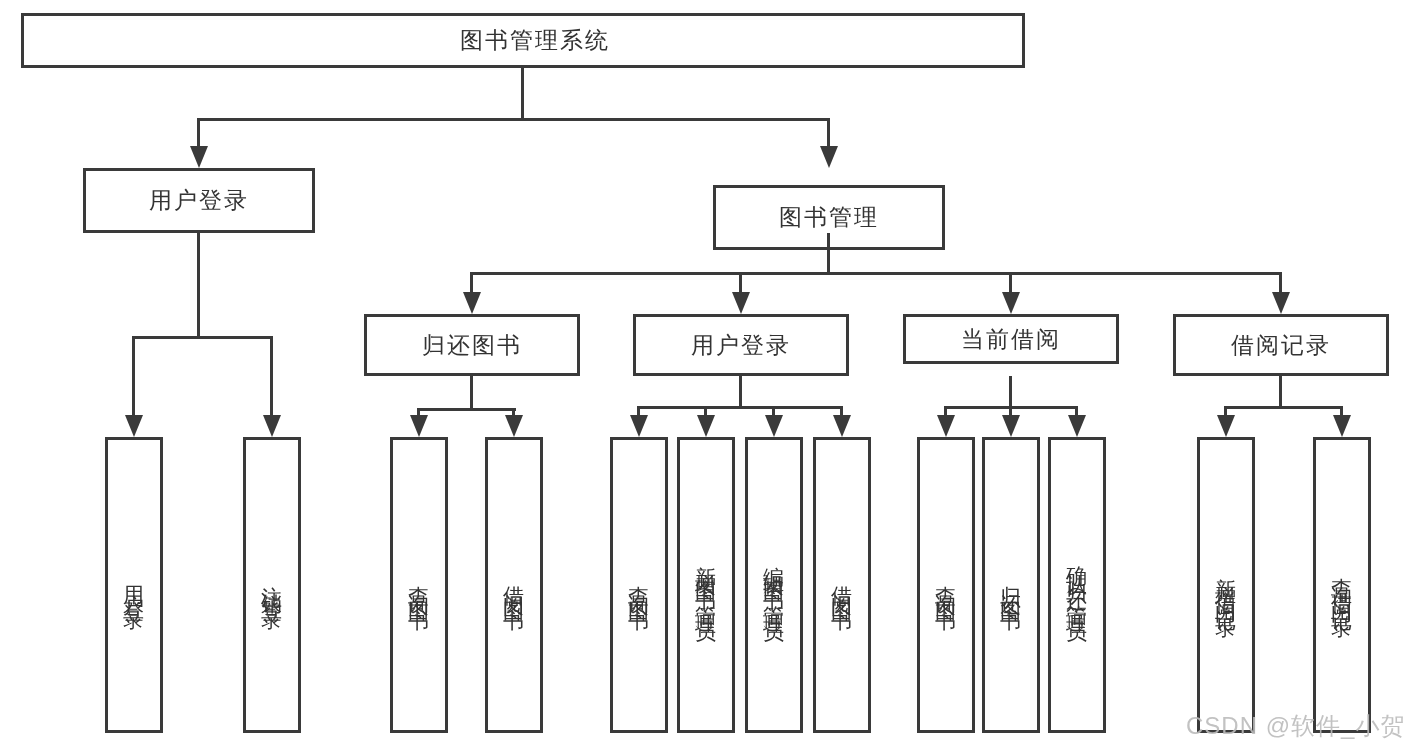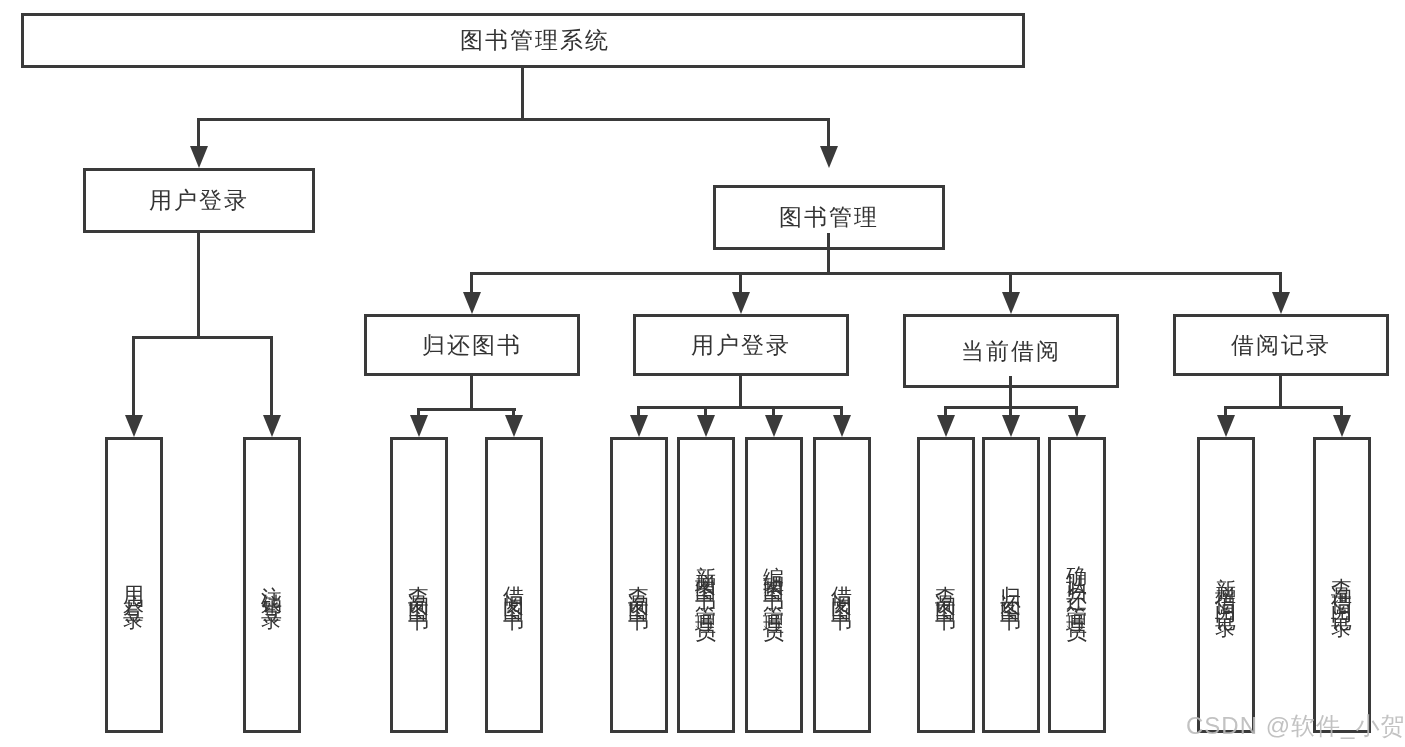--- a/index.html
+++ b/index.html
@@ -43,21 +43,21 @@
   </div>
 
   <div class="bx" style="left:364px;top:314px;width:216px;height:62px;">
     <span class="lbl">归还图书</span>
   </div>
 
   <div class="bx" style="left:633px;top:314px;width:216px;height:62px;">
     <span class="lbl">用户登录</span>
   </div>
 
-  <div class="bx" style="left:903px;top:314px;width:216px;height:74px;">
+  <div class="bx" style="left:903px;top:314px;width:216px;height:50px;">
     <span class="lbl">当前借阅</span>
   </div>
 
   <div class="bx" style="left:1173px;top:314px;width:216px;height:62px;">
     <span class="lbl">借阅记录</span>
   </div>
 
   <div class="bx leaf" style="left:105px;top:437px;width:58px;height:296px;">
     <span>用户登录</span>
   </div>

